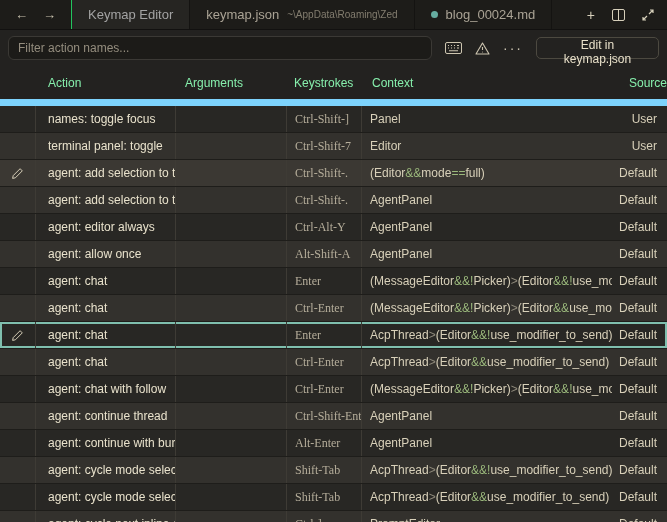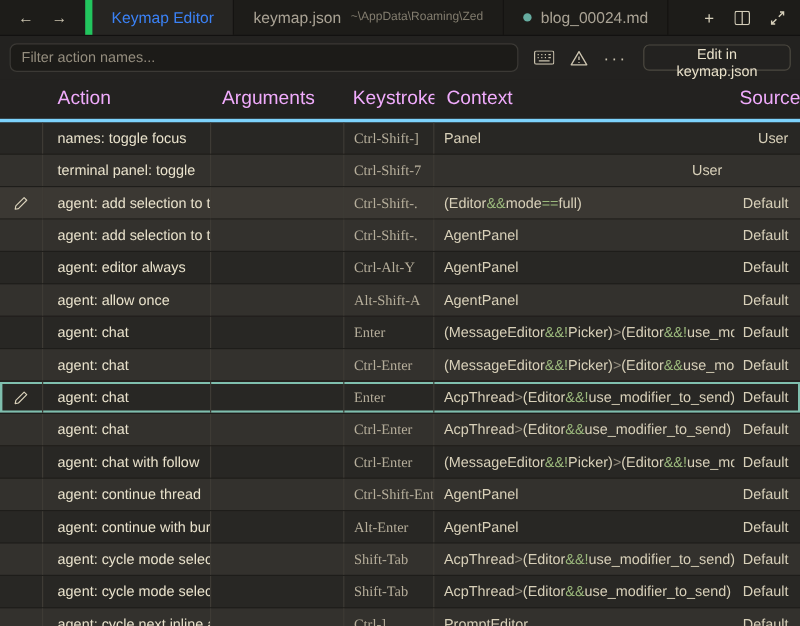--- a/index.html
+++ b/index.html
@@ -9,37 +9,37 @@
     font-family:"Liberation Sans", sans-serif;
     -webkit-font-smoothing:antialiased;
   }
   .window{width:667px;height:522px;display:flex;flex-direction:column;overflow:hidden;}
 
   
   .tab-bar{height:29px;flex:0 0 29px;background:#1d1c19;display:flex;align-items:stretch;border-bottom:1px solid #121110;}
   .nav{display:flex;align-items:center;gap:15px;padding:0 15px;color:#c9c2ae;font-size:13px;}
   .nav .arrow{cursor:default;line-height:1;}
   .tab{display:flex;align-items:center;padding:0 16px;font-size:13px;color:#aaa395;border-right:1px solid #141311;white-space:nowrap;}
-  .tab.active{background:#262522;color:#3b82f6;border-left:6px solid #22c55e;}
+  .tab.active{background:#262522;color:#a3a3a3;border-left:1px solid #22c55e;}
   .tab .path{font-size:10px;color:#837d6f;margin-left:8px;}
   .tab .dot{width:7px;height:7px;border-radius:50%;margin-right:8px;flex:0 0 7px;}
   .tab-actions{margin-left:auto;display:flex;align-items:center;gap:17px;padding:0 13px;color:#d6cfba;font-size:14px;}
   .tab-actions svg{display:block;}
 
   
   .toolbar{height:36px;flex:0 0 36px;display:flex;align-items:center;padding:0 8px;gap:13px;background:#232220;}
   .filter{width:404px;flex:0 0 404px;height:22px;background:#1c1b18;border:1px solid #3b3935;border-radius:6px;color:#d8d0ba;padding:0 9px;font-size:12px;outline:none;font-family:"Liberation Sans", sans-serif;}
   .filter::placeholder{color:#948d7e;}
   .tool-icon{color:#cdc5b0;display:flex;align-items:center;}
   .ellipsis{margin-left:auto;color:#c9c2af;font-size:14px;letter-spacing:2px;cursor:default;}
   .edit-btn{height:22px;padding:0 9px;background:transparent;border:1px solid #4c4940;border-radius:5px;color:#e9e1ca;font-size:12px;font-family:"Liberation Sans", sans-serif;cursor:default;}
 
   
   .grid{display:grid;grid-template-columns:36px 140px 111px 75px 1fr 55px;}
-  .thead{height:33px;flex:0 0 33px;align-items:center;font-size:16px;color:#f0abfc;border-bottom:3px solid #7dd3fc;background:#232220;}
+  .thead{height:33px;flex:0 0 33px;align-items:center;font-size:12px;color:#86efac;border-bottom:7px solid #7dd3fc;background:#232220;}
   .thead .h{overflow:hidden;white-space:nowrap;}
   .h-action{grid-column:2;padding-left:12px;}
   .h-args{grid-column:3;padding-left:9px;}
   .h-keys{grid-column:4;padding-left:7px;}
   .h-ctx{grid-column:5;padding-left:10px;}
   .h-src{grid-column:6;text-align:right;}
 
   .tbody{flex:1 1 auto;overflow:hidden;}
   .trow{height:27px;box-sizing:border-box;border-bottom:1px solid #1e1d1a;}
   .trow.dark{background:#282724;}
@@ -142,20 +142,21 @@
     <div class="cell c-gutter">
       <span class="pencil">
         <svg width="13" height="13" viewBox="0 0 16 16" fill="none" stroke="currentColor" stroke-width="1.2">
               <path d="M11.2 2.1l2.7 2.7-8.5 8.5-3.4.7.7-3.4 8.5-8.5z" stroke-linejoin="round"></path>
             </svg>
       </span>
     </div>
     <div class="cell c-action">terminal panel: toggle</div>
     <div class="cell c-args"></div>
     <div class="cell c-keys">Ctrl-Shift-7</div>
+    <div class="cell c-ctx">Editor</div>
     <div class="cell c-src">User</div>
   </div>
       <div class="trow grid dark hovered has-pencil">
     <div class="cell c-gutter">
       <span class="pencil">
         <svg width="13" height="13" viewBox="0 0 16 16" fill="none" stroke="currentColor" stroke-width="1.2">
               <path d="M11.2 2.1l2.7 2.7-8.5 8.5-3.4.7.7-3.4 8.5-8.5z" stroke-linejoin="round"></path>
             </svg>
       </span>
     </div>

